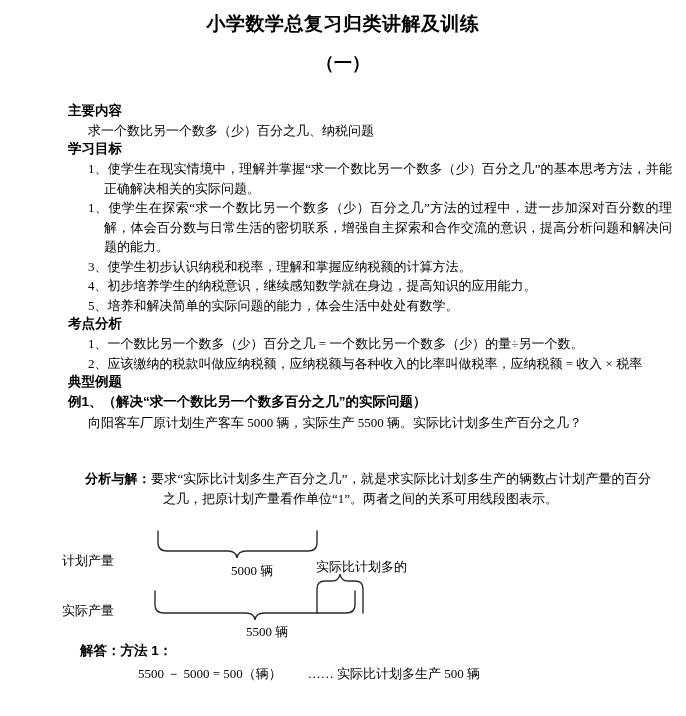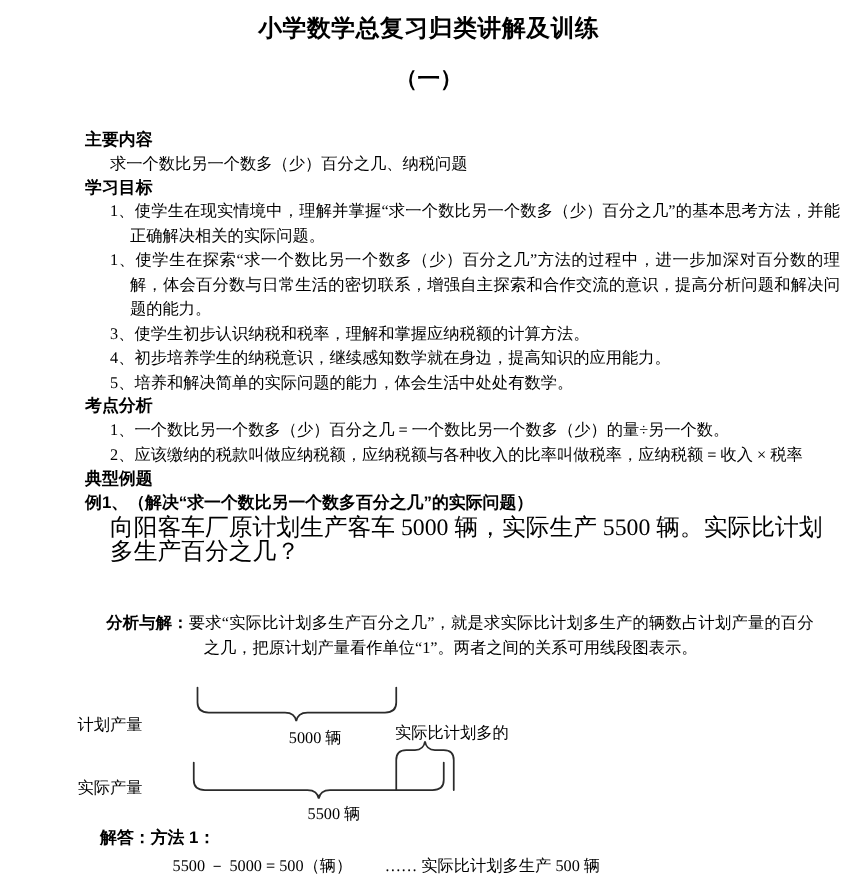--- a/index.html
+++ b/index.html
@@ -46,21 +46,21 @@
   .content {
     padding-left: 68px;
     padding-right: 10px;
     padding-top: 27px;
   }
   .section-head {
     font-weight: bold;
     font-size: 13.5px;
     line-height: 19px;
     margin: 0;
-    font-family: Liberation Serif, serif;
+    font-family: Liberation Mono, monospace;
   }
   .plain-line {
     font-size: 13px;
     line-height: 19px;
     margin: 0;
     padding-left: 20px;
   }
   ol.num-list {
     list-style: none;
     margin: 0;
@@ -78,21 +78,21 @@
 
   
   .example-head {
     font-weight: bold;
     font-size: 13.5px;
     line-height: 19px;
     margin: 0;
     font-family: "Liberation Sans", "DejaVu Sans", sans-serif;
   }
   .example-body {
-    font-size: 19px;
+    font-size: 13px;
     line-height: 19px;
     margin: 0;
     padding-left: 20px;
     padding-top: 2px;
   }
   .analysis {
     font-size: 13px;
     line-height: 19.5px;
     margin: 17px;
     padding-top: 20px;

